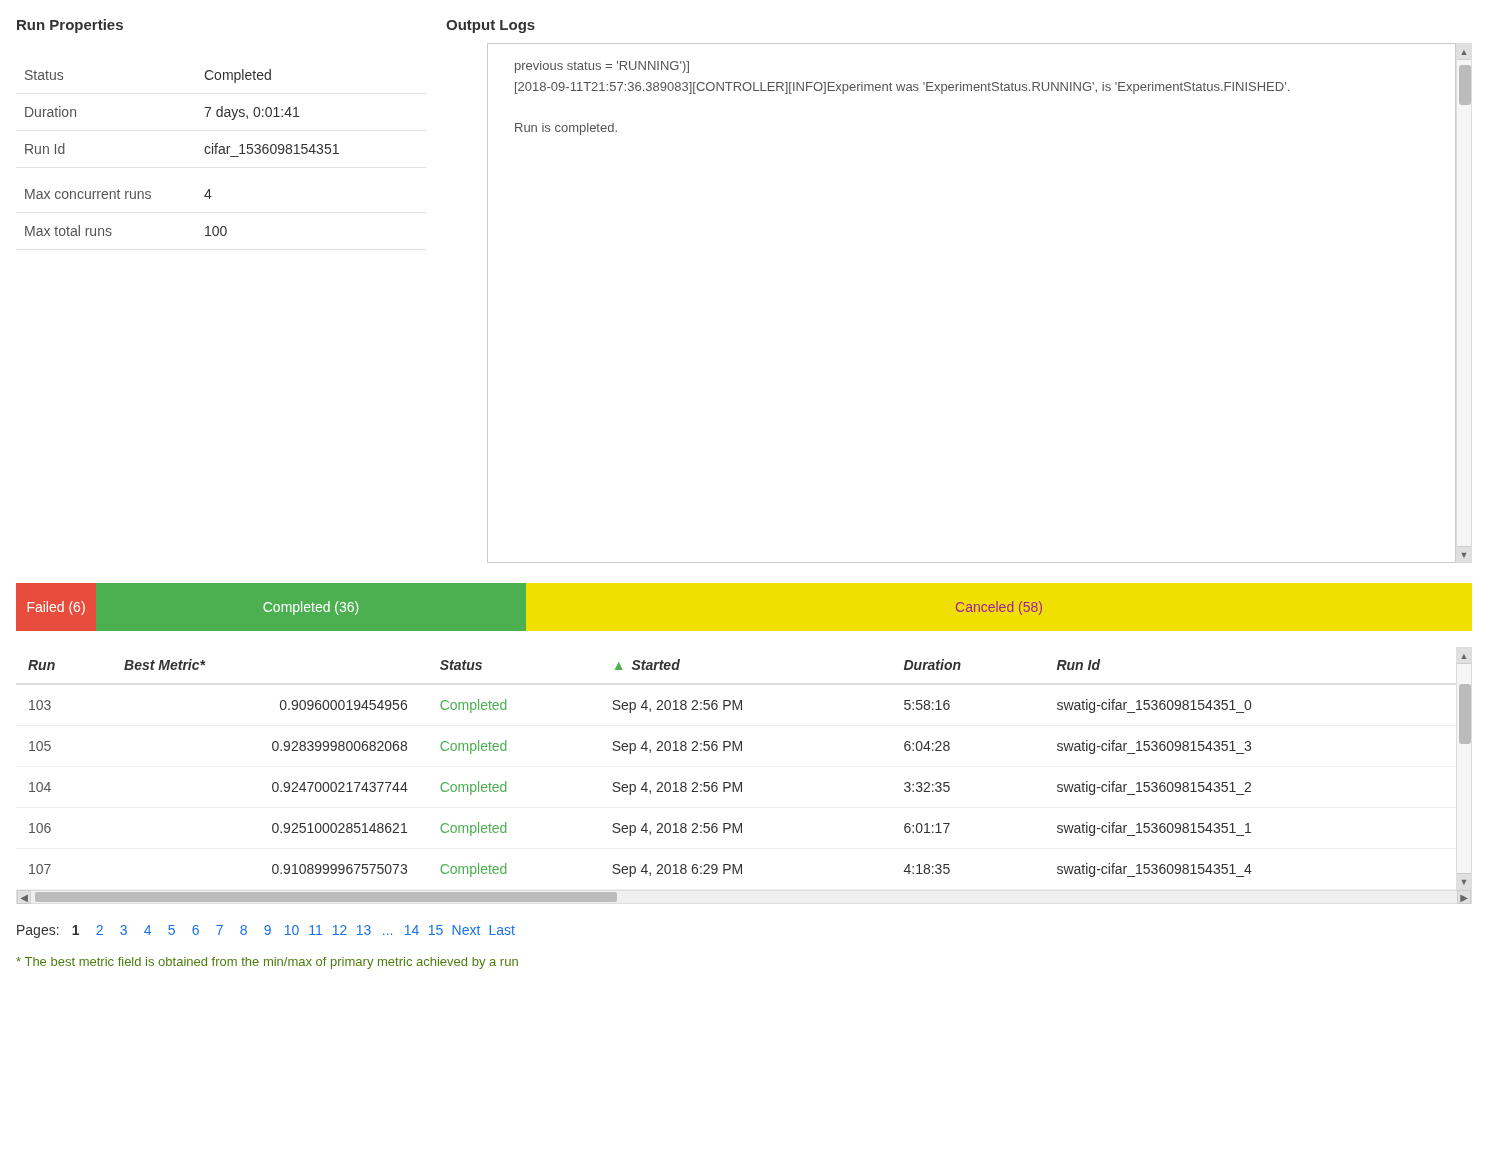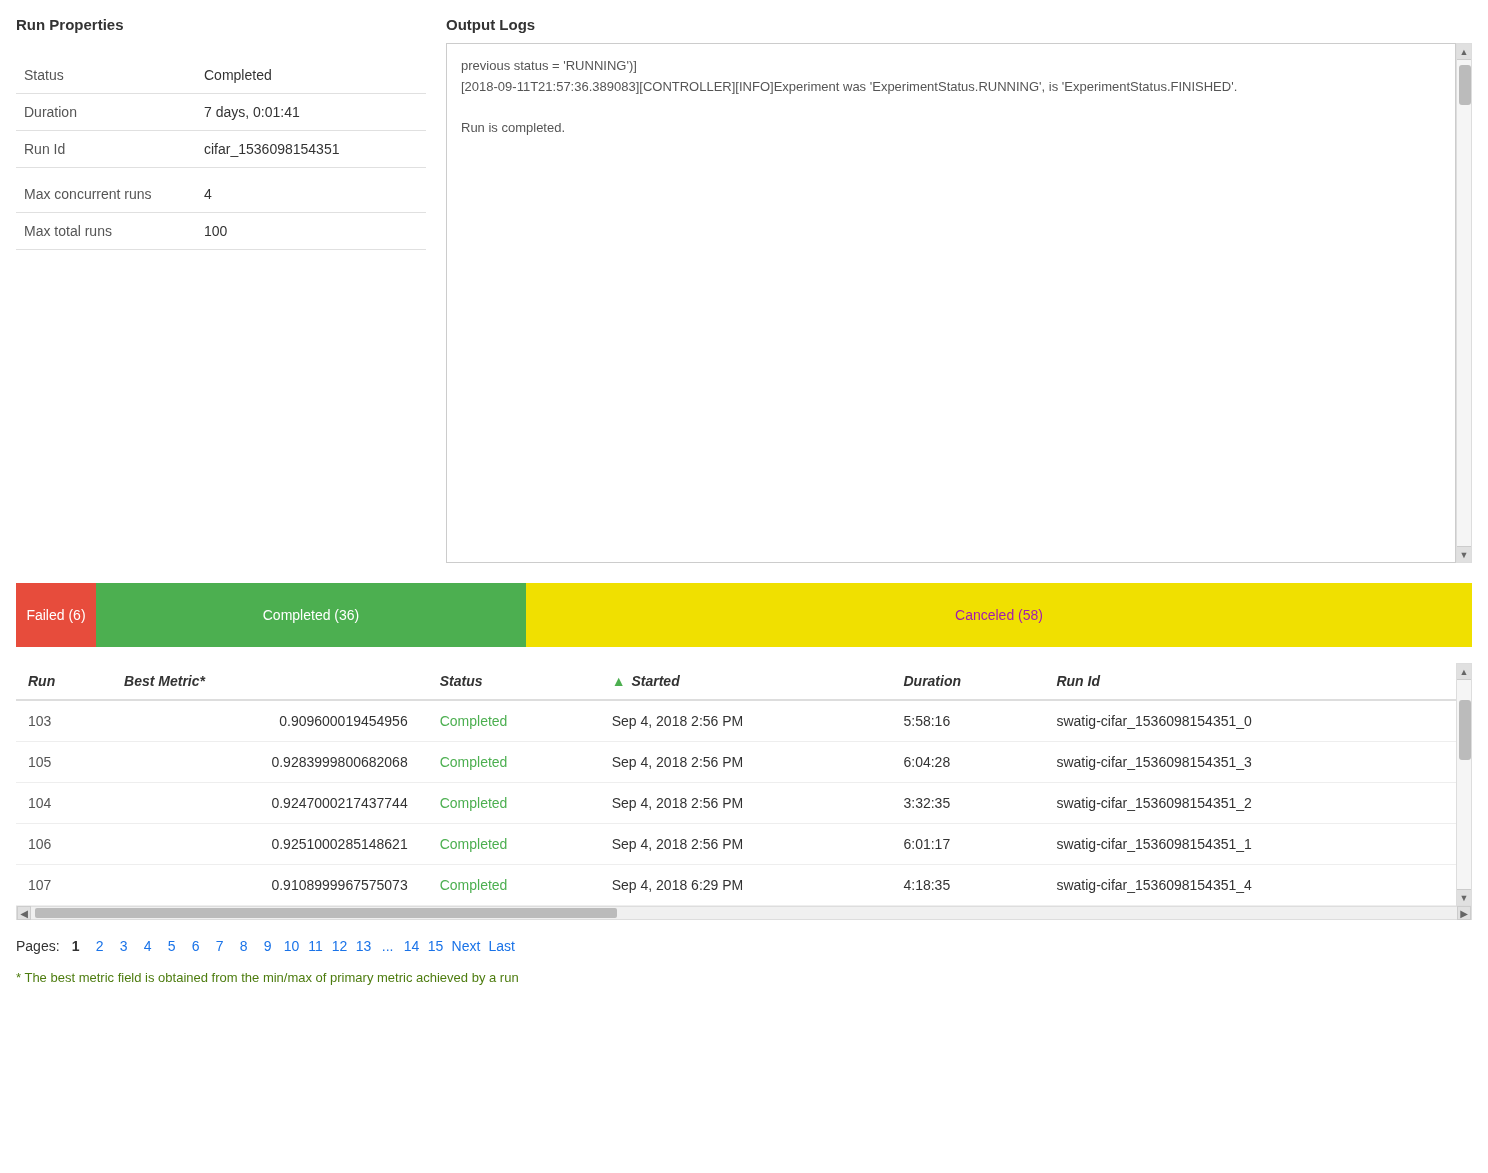--- a/index.html
+++ b/index.html
@@ -72,21 +72,21 @@
       font-size: 13px;
       color: #555;
       line-height: 1.6;
       white-space: pre-wrap;
       word-break: break-all;
     }
 
     
     .status-bar {
       display: flex;
-      height: 64px;
+      height: 48px;
       margin-bottom: 16px;
       overflow: hidden;
     }
 
     .status-segment {
       display: flex;
       align-items: center;
       justify-content: center;
       font-size: 14px;
       font-weight: 500;
@@ -315,22 +315,23 @@
       border-radius: 3px;
       position: absolute;
       left: 2px;
       top: 5px;
     }
     .log-box {
       flex: 1;
       border: 1px solid #ccc;
       height: 520px;
       overflow: hidden;
-      padding: 12px 14px;
+      padding: 12px 26px;
       background: #fff;
+      margin-left: 41px;
     }
 
     
     .table-scroll-container {
       flex: 1;
       overflow: hidden;
     }
   </style>
 </head>
 <body>

